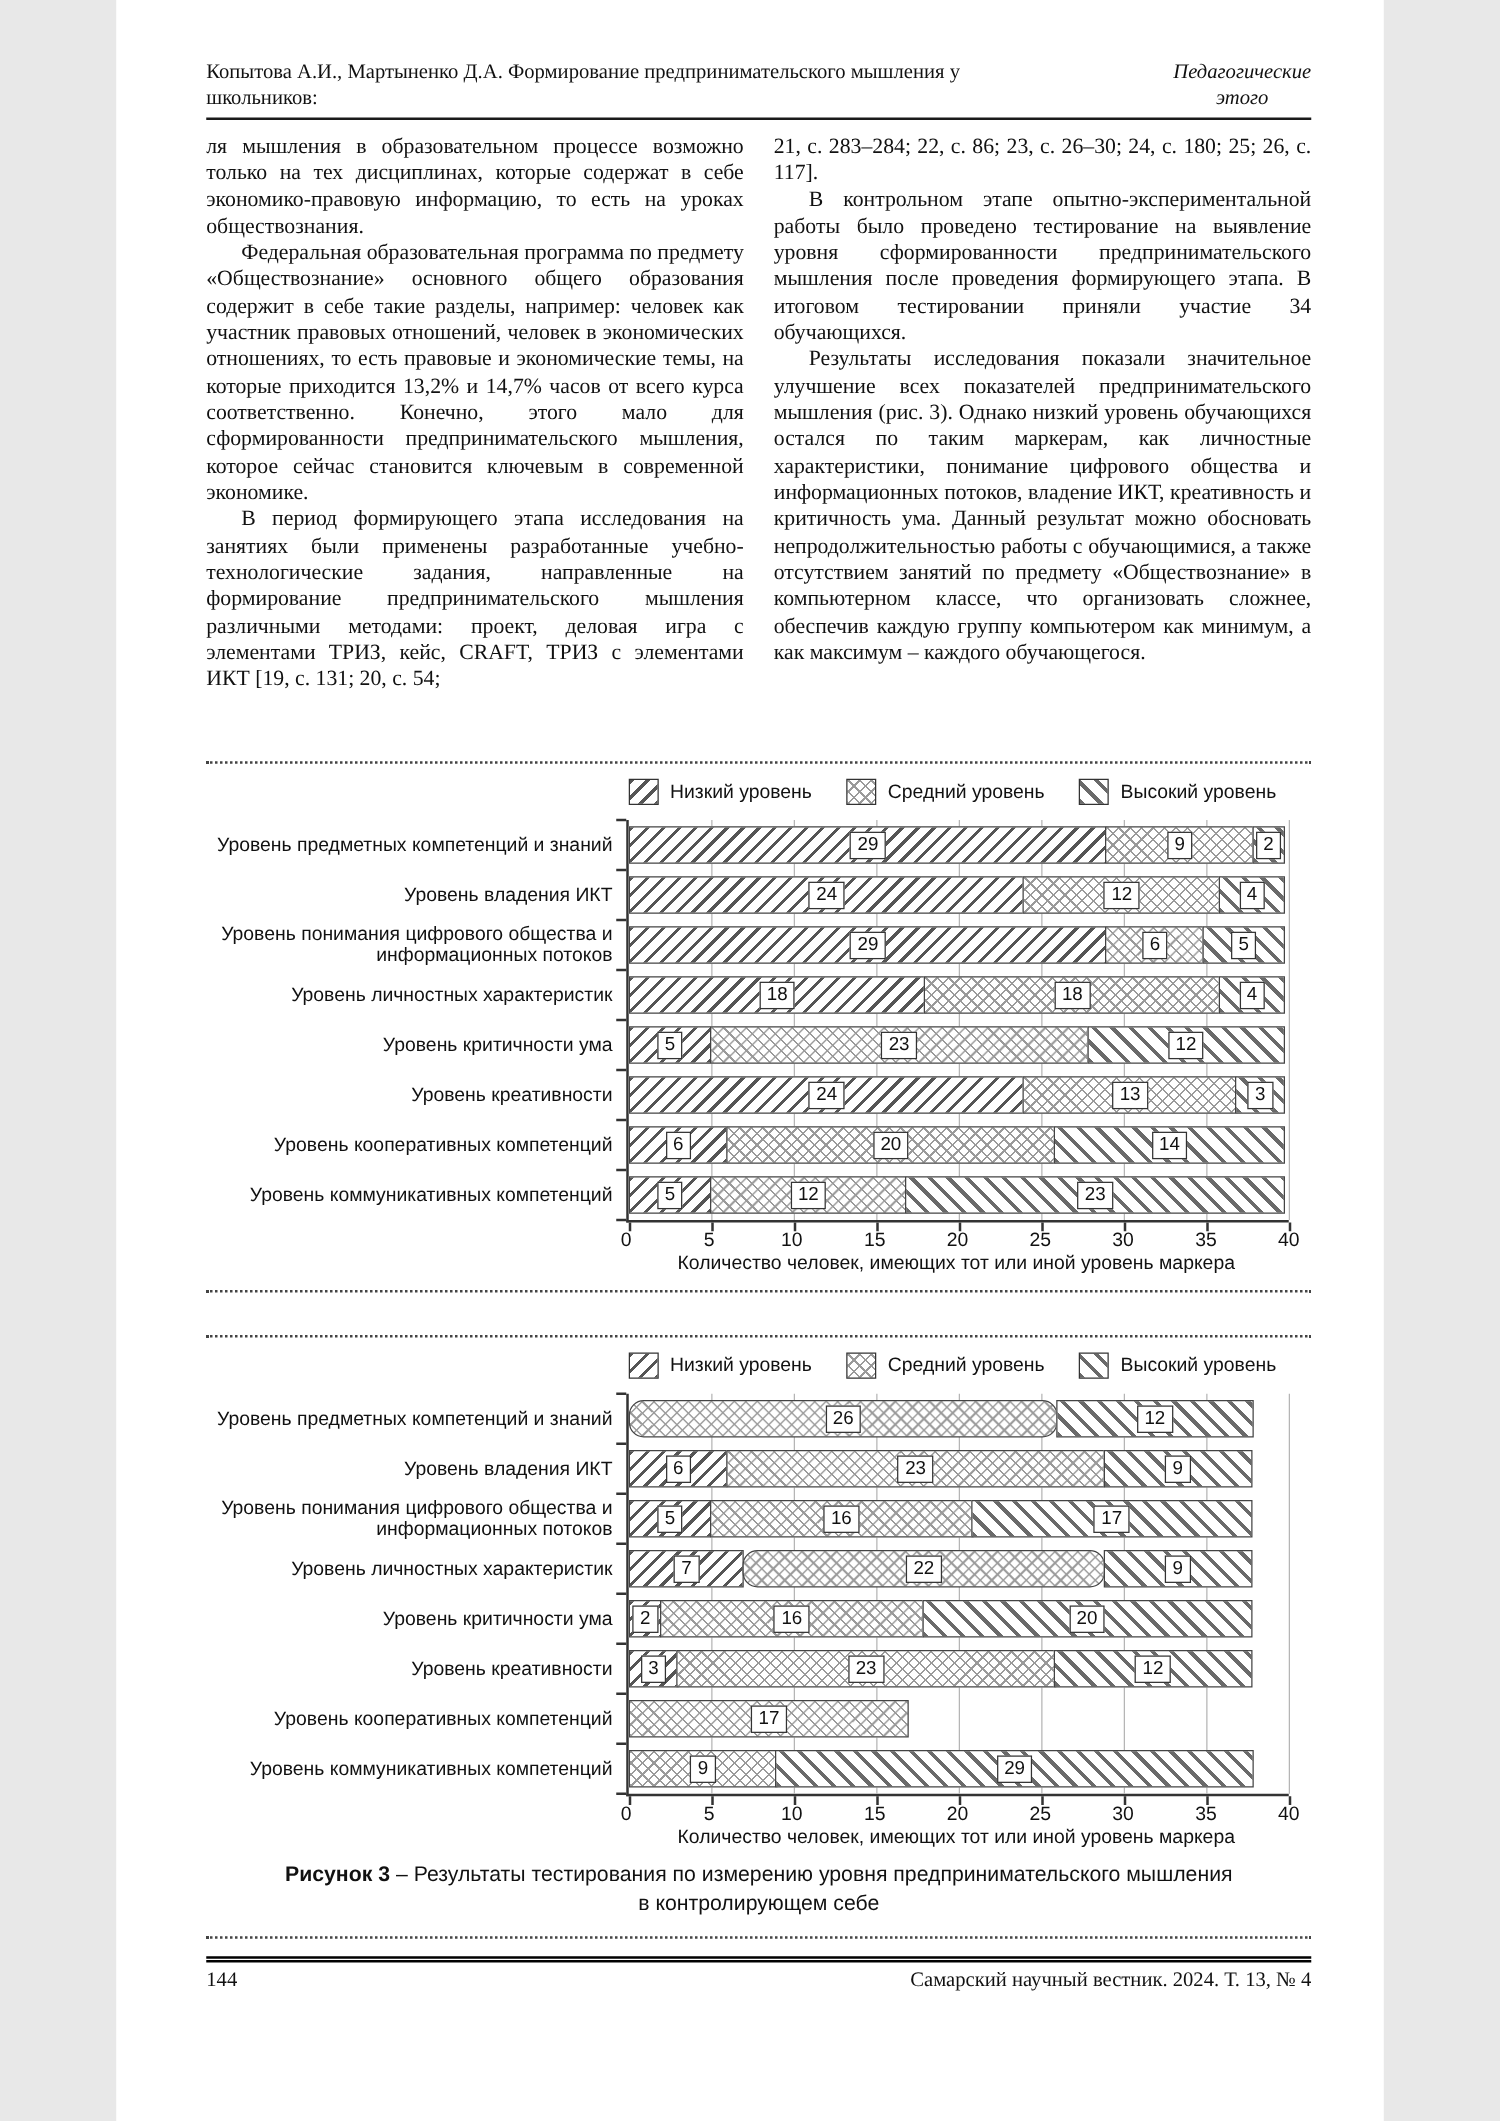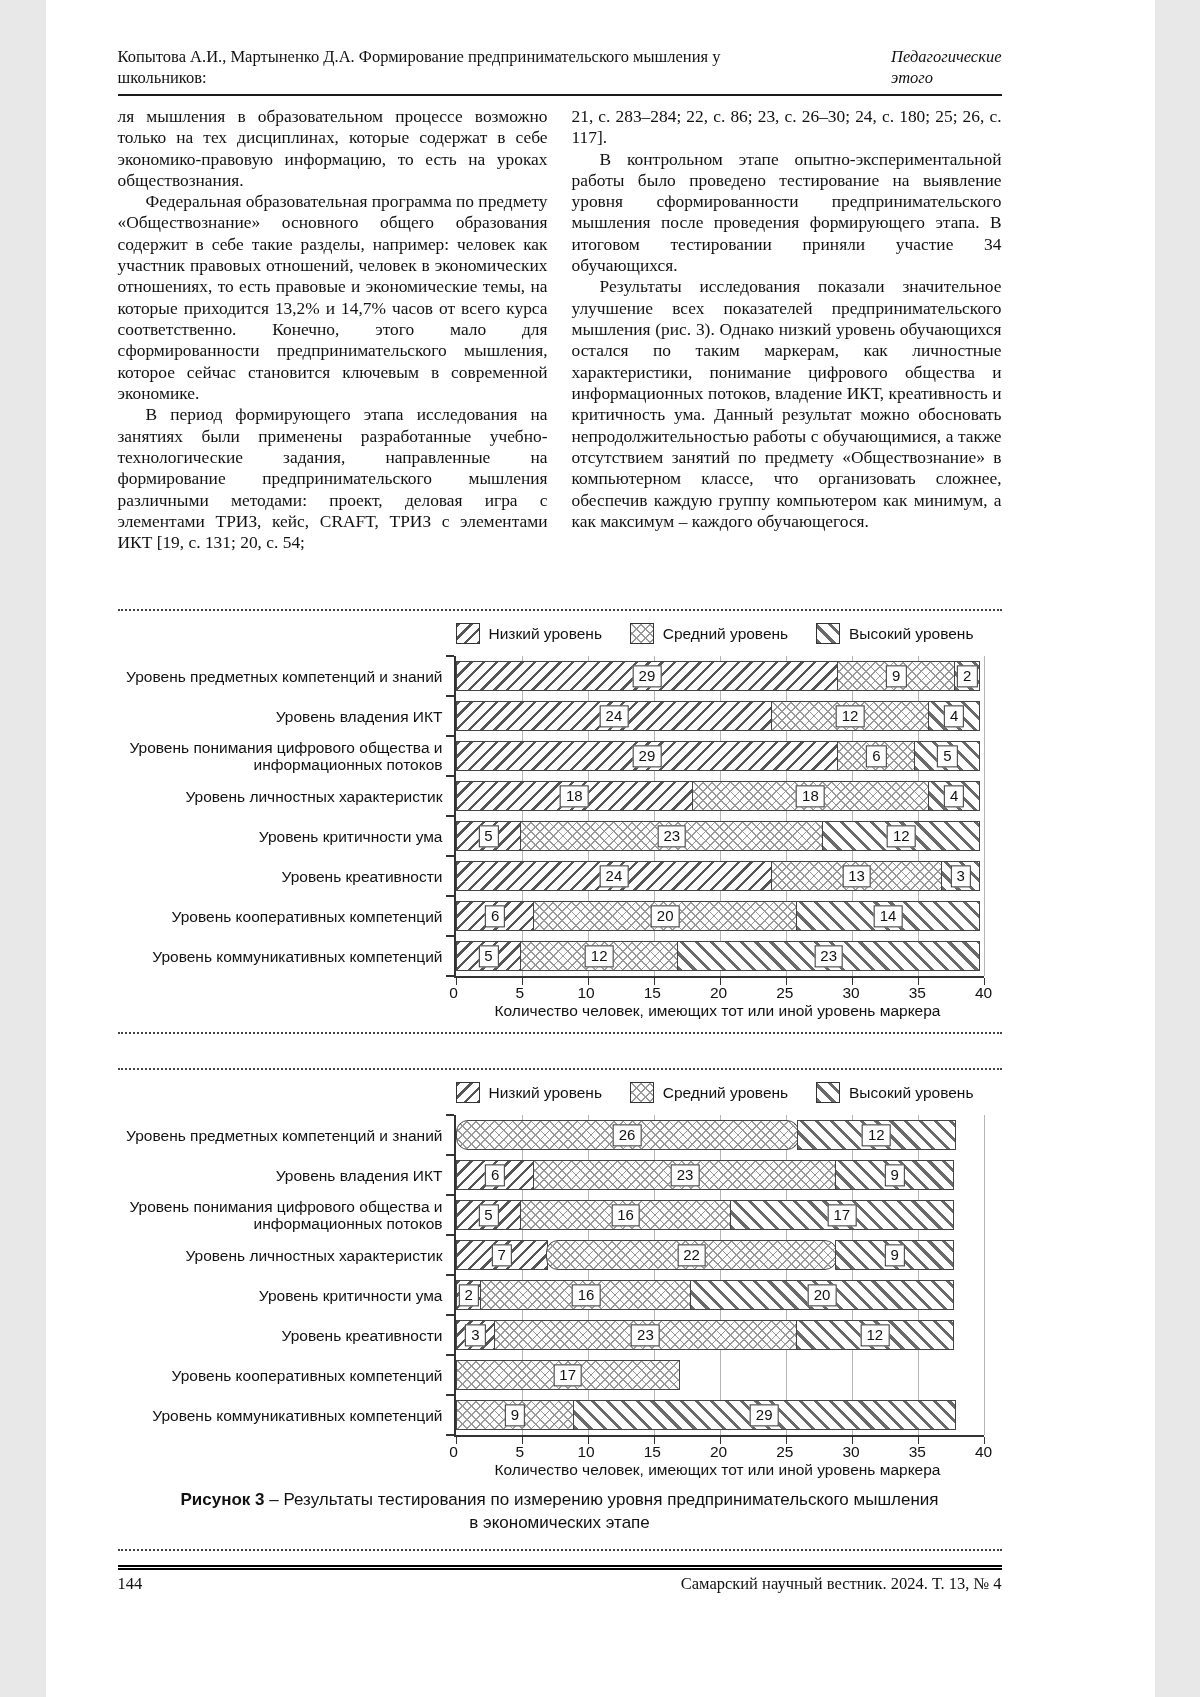--- a/index.html
+++ b/index.html
@@ -1,27 +1,27 @@
 <!DOCTYPE html>
 <html lang="ru"><head>
 <meta charset="utf-8">
 <style>
   html,body { margin:0; padding:0; background:#e8e8e8; }
   .page {
-    position:relative; width:1109px; height:1697px; background:#ffffff;
+    position:relative; width:1014px; height:1697px; background:#ffffff;
     font-family:"Liberation Serif", serif; color:#111; overflow:hidden;
     margin:0 auto;
   }
   .content { position:absolute; left:72px; top:46px; width:884px; }
 
   
   .header { display:flex; justify-content:space-between; align-items:flex-start;
     font-size:16.5px; line-height:1.3; border-bottom:2px solid #1a1a1a; padding-bottom:5px; }
   .header-left { max-width:640px; }
-  .header-right { font-style:italic; text-align:left; white-space:nowrap; }
+  .header-right { font-style:italic; text-align:center; white-space:nowrap; }
 
   
   .columns { display:flex; gap:24px; margin-top:10px; min-height:446px; }
   .col { width:430px; font-size:17.4px; line-height:1.225; text-align:justify; }
   .col p { margin:0; text-indent:28px; }
   .col p.noindent { text-indent:0; }
 
   .divider { border-top:2px dotted #444; height:0; }
   .div-1 { margin-top:56px; }
   .div-2 { margin-top:12px; }
@@ -430,21 +430,21 @@
           <span class="tick-label" style="left: 50%;">20</span>
           <span class="tick-label" style="left: 62.5%;">25</span>
           <span class="tick-label" style="left: 75%;">30</span>
           <span class="tick-label" style="left: 87.5%;">35</span>
           <span class="tick-label" style="left: 100%;">40</span>
         </div>
       <div class="xlabel">Количество человек, имеющих тот или иной уровень маркера</div>
       <div class="caption">
         <span class="cap-b">Рисунок 3</span>
         <span class="cap-r"> – Результаты тестирования по измерению уровня предпринимательского мышления</span>
-        <div class="cap-2">в экономических этапе</div>
+        <div class="cap-2">в контролирующем себе</div>
       </div>
     </div>
 
     <div class="divider div-4"></div>
     <div class="footer-rule"></div>
     <div class="footer">
       <div>144</div>
       <div>Самарский научный вестник. 2024. Т. 13, № 4</div>
     </div>
 

